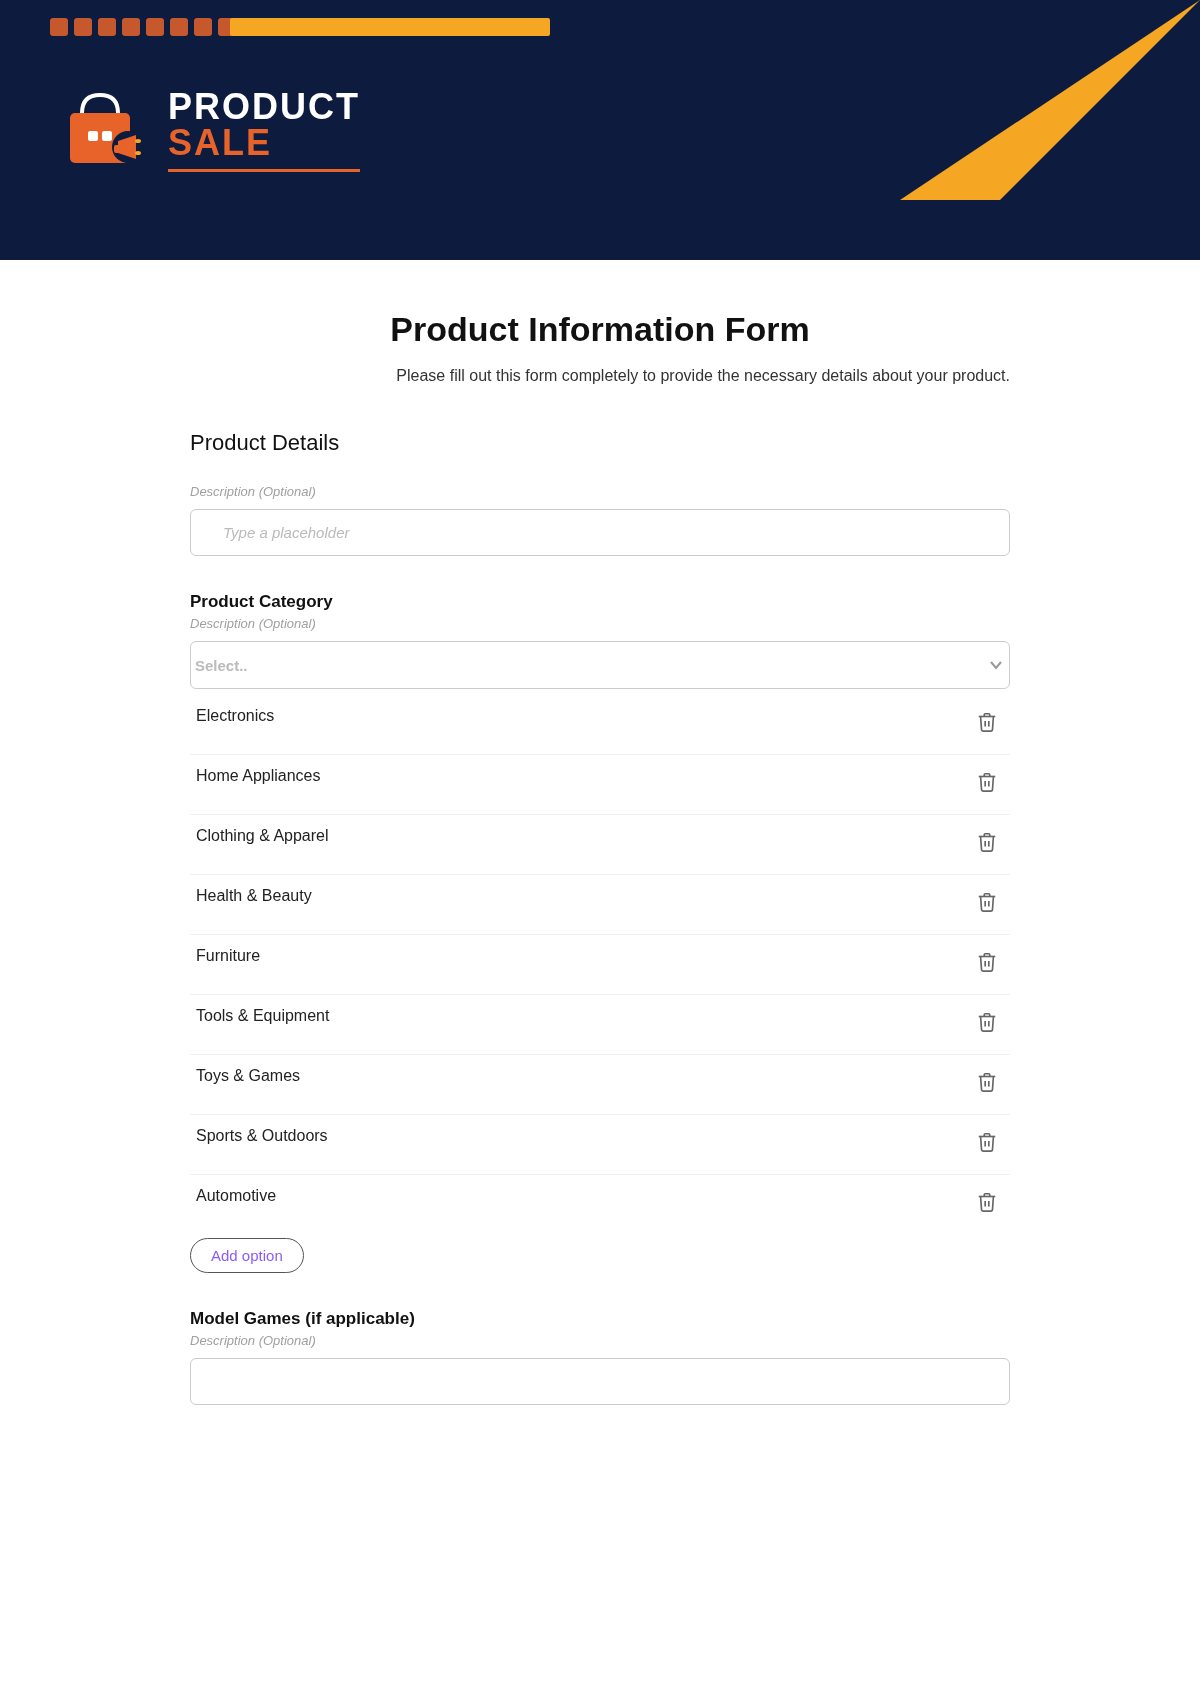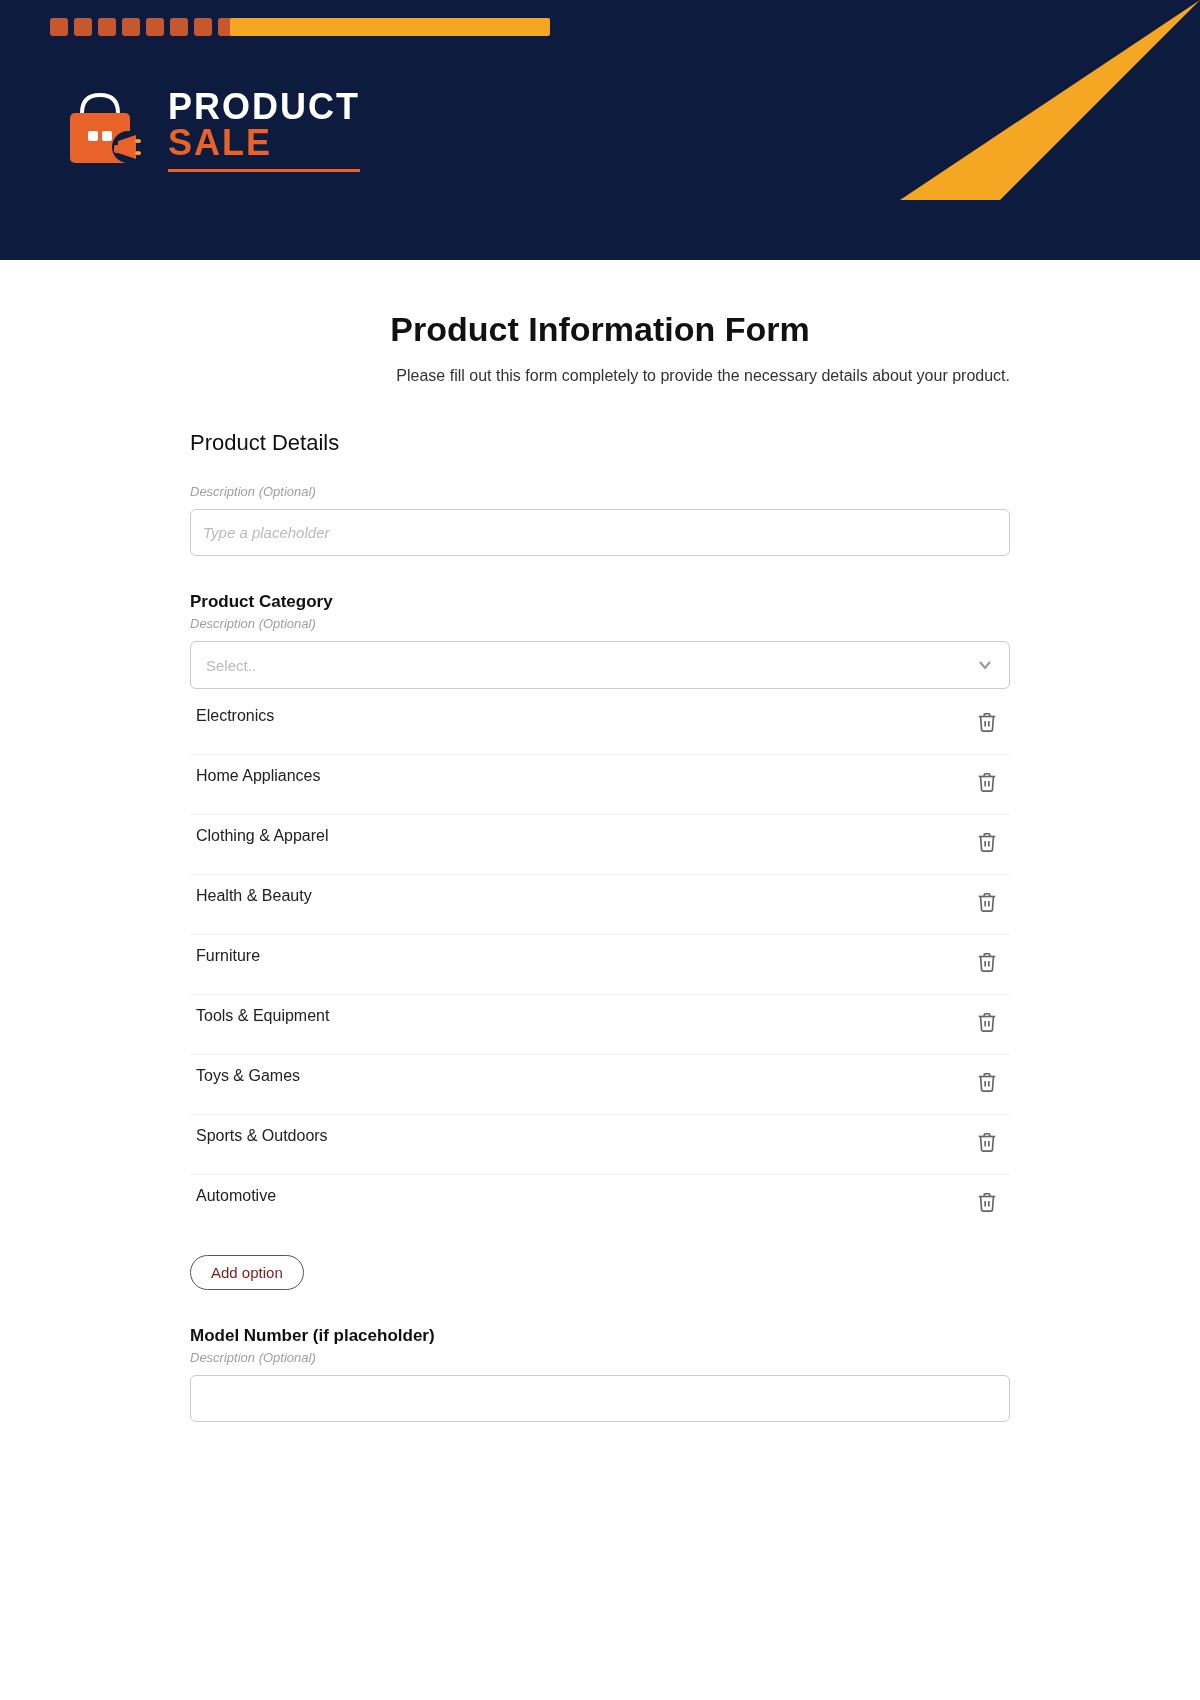--- a/index.html
+++ b/index.html
@@ -160,47 +160,48 @@
 
     .field-description {
       font-size: 13px;
       color: #a0a0a0;
       font-style: italic;
       margin-bottom: 10px;
     }
 
     .field-input {
       width: 100%;
-      padding: 14px 12px;
+      padding: 14px 32px;
       border: 1.5px solid #ccc;
       border-radius: 6px;
       font-size: 15px;
       color: #bbb;
       outline: none;
       background: #fff;
     }
 
     .field-input::placeholder {
       color: #bbb;
       font-style: italic;
     }
 
     
     .dropdown-field {
       width: 100%;
-      padding: 14px 15px;
+      padding: 14px 4px;
       border: 1.5px solid #ccc;
       border-radius: 6px;
       font-size: 15px;
       color: #bbb;
       background: #fff;
       display: flex;
       justify-content: space-between;
       align-items: center;
       cursor: pointer;
+      font-weight: bold;
     }
 
     
     .options-list {
       margin-top: 6px;
       border: none;
     }
 
     .option-item {
       display: flex;
@@ -236,24 +237,24 @@
     }
 
     .add-option-btn {
       display: inline-flex;
       align-items: center;
       gap: 8px;
       border: 1.5px solid #555;
       border-radius: 20px;
       padding: 8px 20px;
       font-size: 15px;
-      color: #7f1d1d;
+      color: #8b5cf6;
       background: #fff;
       cursor: pointer;
-      margin-top: 21px;
+      margin-top: 4px;
     }
   </style>
 </head>
 <body>
 
 <div class="header">
 
   <div class="header-dots">
     <span></span>
       <span></span>
@@ -430,18 +431,18 @@
     </div>
       </div>
 
     
     <button class="add-option-btn">
       <span>Add option</span>
     </button>
   </div>
 
   <div class="field-group">
-    <div class="field-label">Model Number (if placeholder)</div>
+    <div class="field-label">Model Games (if applicable)</div>
     <div class="field-description">Description (Optional)</div>
     <input class="field-input" type="text" style="">
   </div>
 
 </div>
 
 </body></html>

